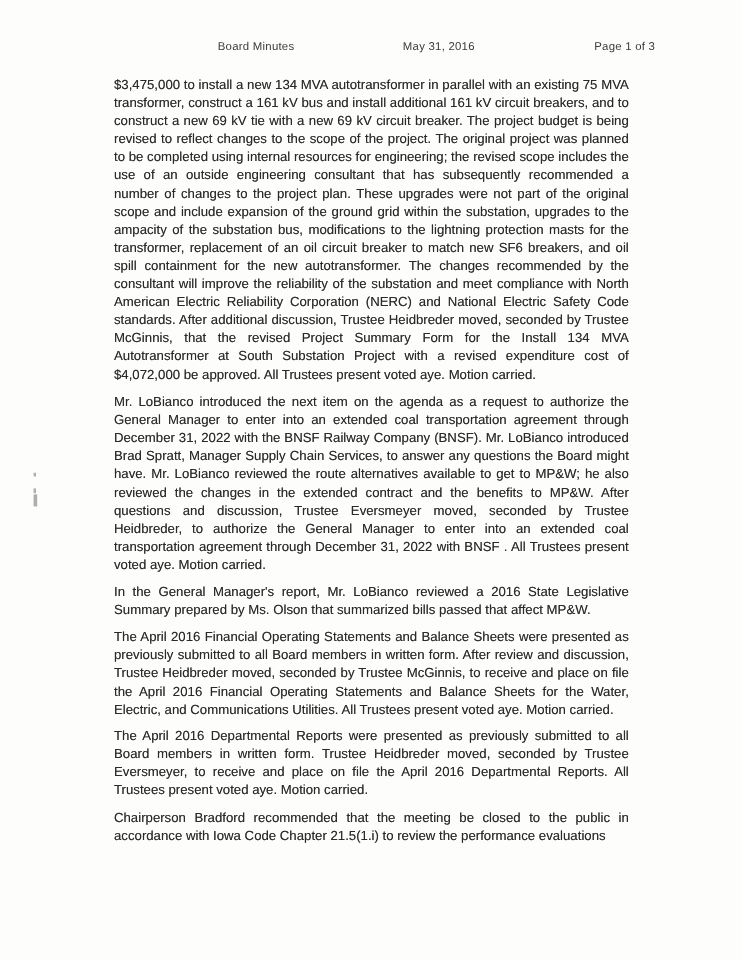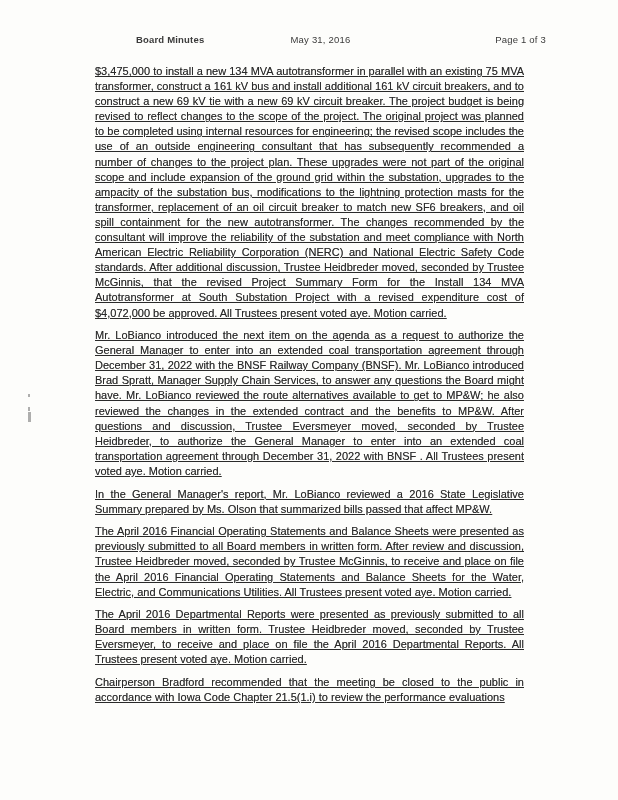--- a/index.html
+++ b/index.html
@@ -16,32 +16,31 @@
     overflow: hidden;
   }
   .header {
     display: flex;
     padding: 34px 72px 0 95px;
     font-size: 9.5px;
     color: #3b3b3b;
     letter-spacing: 0.2px;
   }
   .header > span { flex: 1; white-space: nowrap; }
-  .header .h-left   { text-align: center; font-weight: bold; }
-  .header .h-center { text-align: center; }
+  .header .h-left   { text-align: right; }
+  .header .h-center { text-align: right; }
   .header .h-right  { text-align: right; }
   .body-text {
     margin: 19px 0 0 95px;
     width: 429px;
     font-size: 11px;
     line-height: 15.1px;
     text-align: justify;
     color: #2a2a2a;
     text-shadow: 0 0 0.4px rgba(40,40,40,0.55);
-    text-decoration: underline;
   }
   .body-text p {
     margin: 0 0 7.5px 0;
   }
   
   .artifact {
     position: absolute;
     background: #9a9a9a;
     opacity: 0.8;
   }

